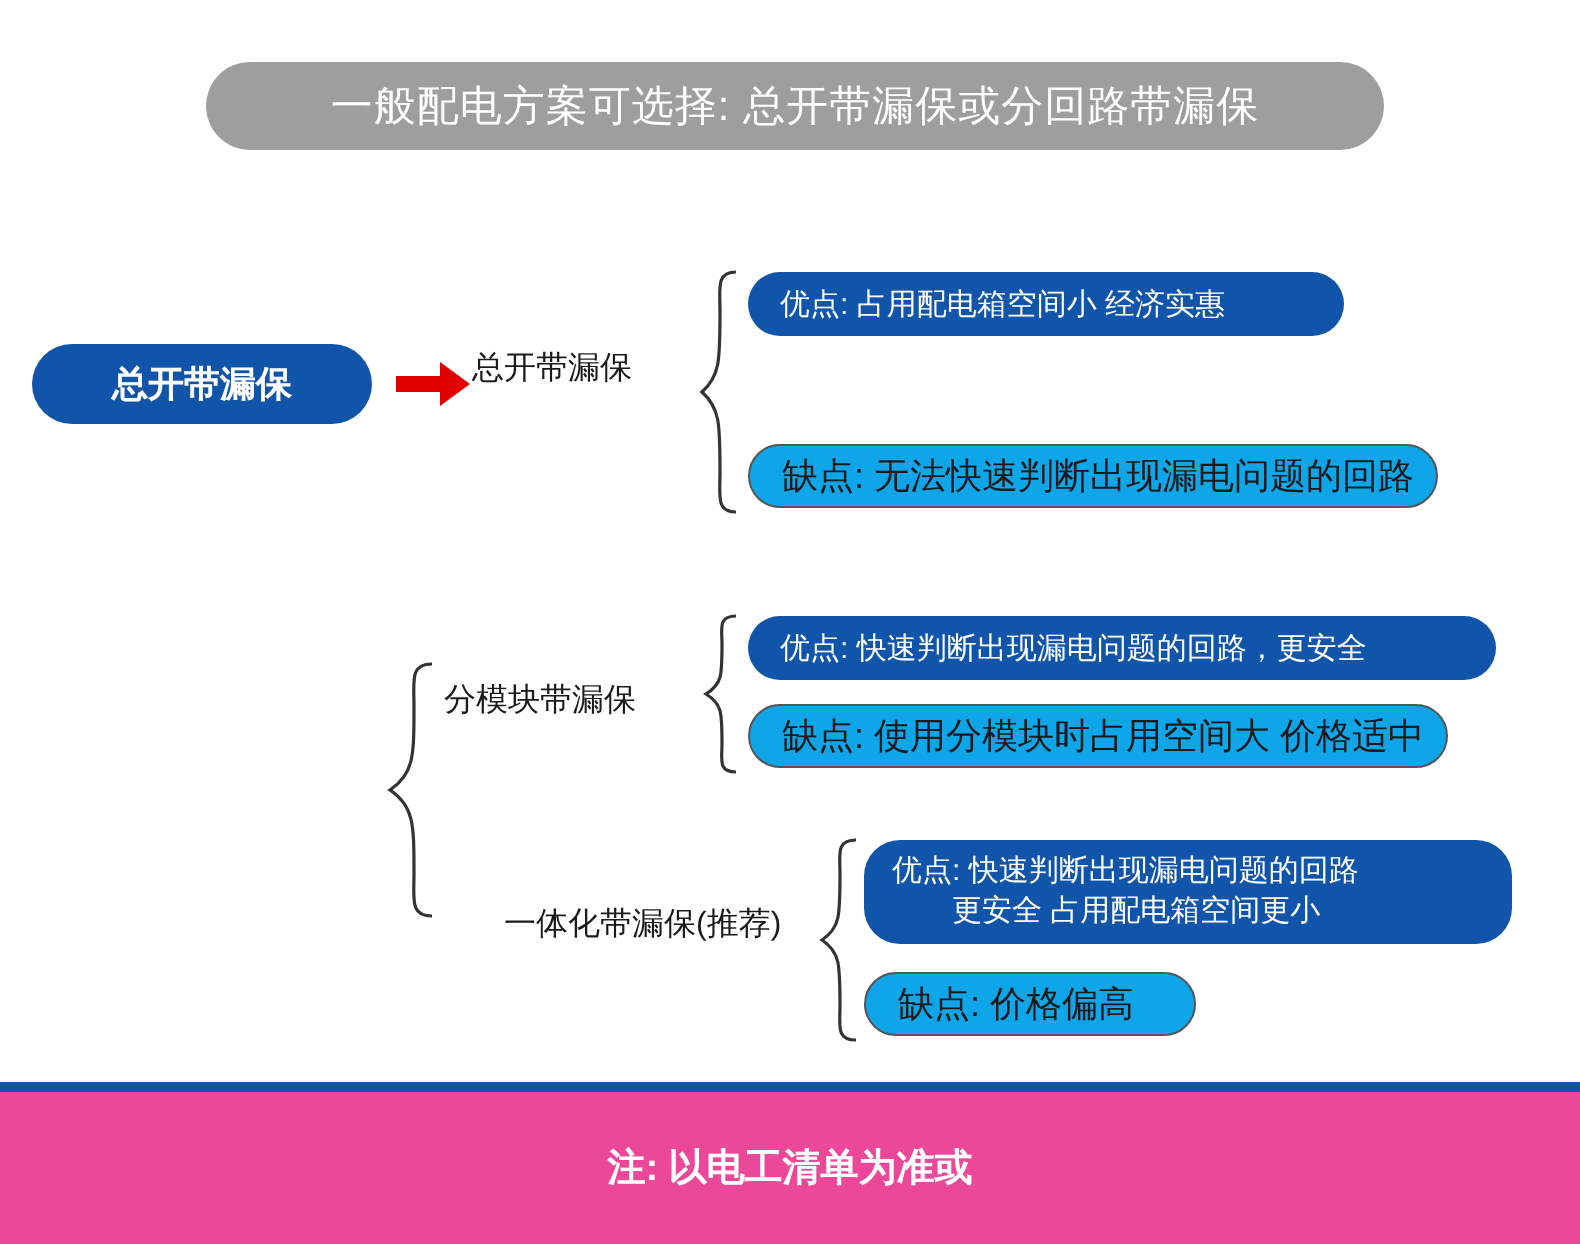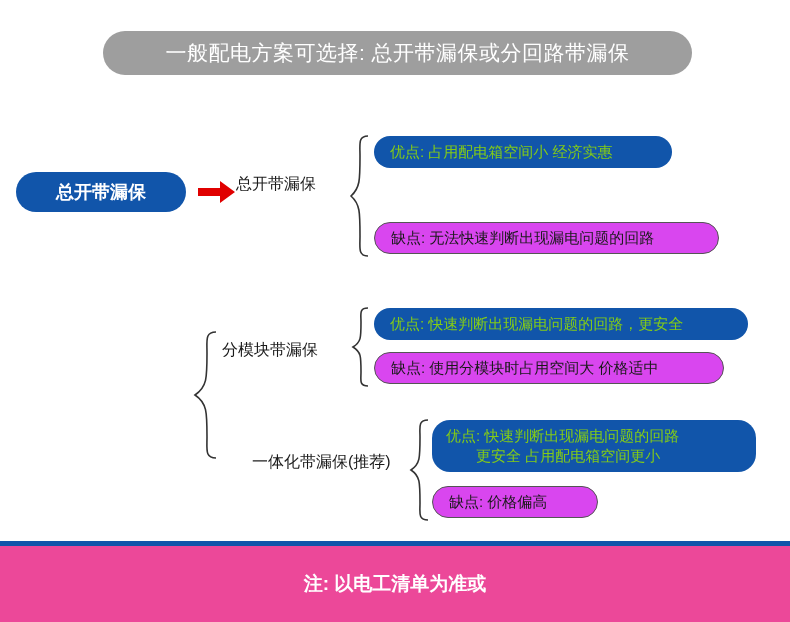--- a/index.html
+++ b/index.html
@@ -89,36 +89,36 @@
   }
 
   
   .box-outline {
     position: absolute;
     border: 1px solid #555555;
     border-radius: 18px;
     display: flex;
     align-items: center;
     box-sizing: border-box;
-    font-size: 15px;
+    font-size: 18px;
     color: #1a1a1a;
     padding: 0 16px;
-    background: #d946ef;
+    background: #0ea5e9;
     white-space: nowrap;
   }
   
   .box-filled {
     position: absolute;
     background: #1155aa;
     border-radius: 18px;
     display: flex;
     align-items: center;
     box-sizing: border-box;
     font-size: 15px;
-    color: #84cc16;
+    color: #ffffff;
     padding: 0 16px;
     white-space: nowrap;
   }
 
   #box-pro-1  { left: 374px; top: 136px; width: 298px; height: 32px; }
   #box-con-1  { left: 374px; top: 222px; width: 345px; height: 32px; }
   #box-pro-2  { left: 374px; top: 308px; width: 374px; height: 32px; }
   #box-con-2  { left: 374px; top: 352px; width: 350px; height: 32px; }
   #box-pro-3  { left: 432px; top: 420px; width: 324px; height: 52px;
                 white-space: normal; line-height: 1.35; padding: 0 14px; }

